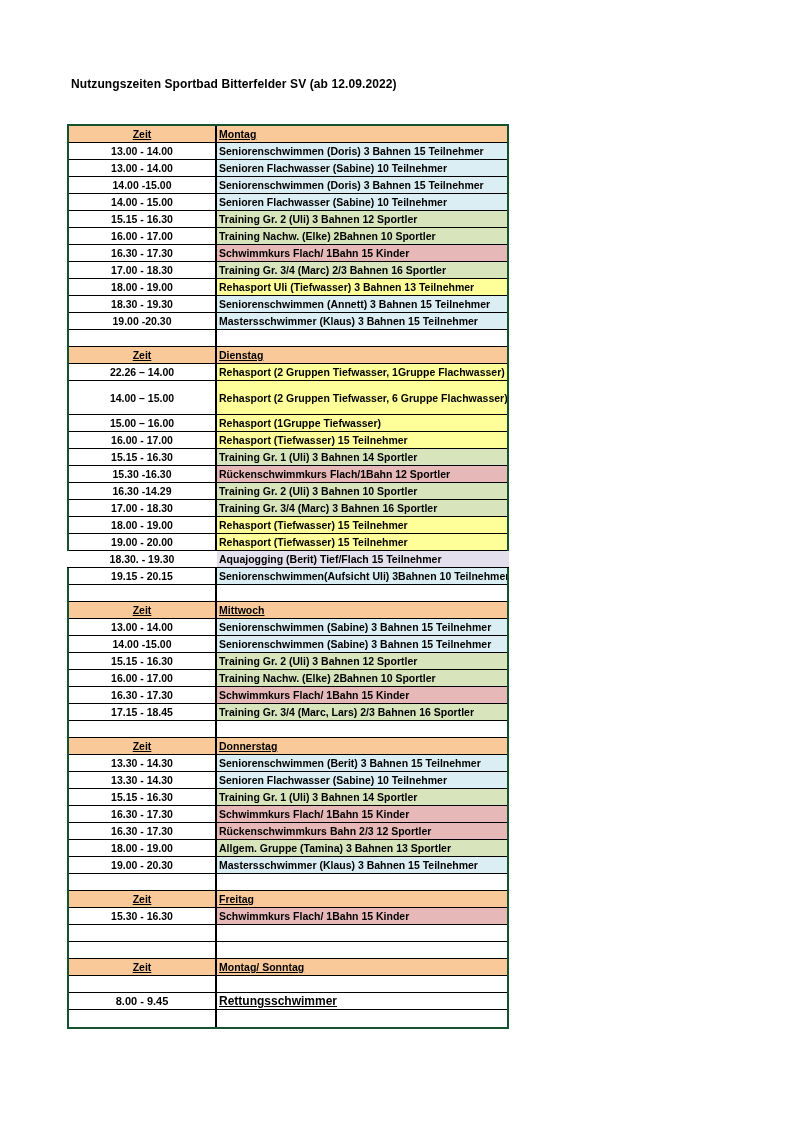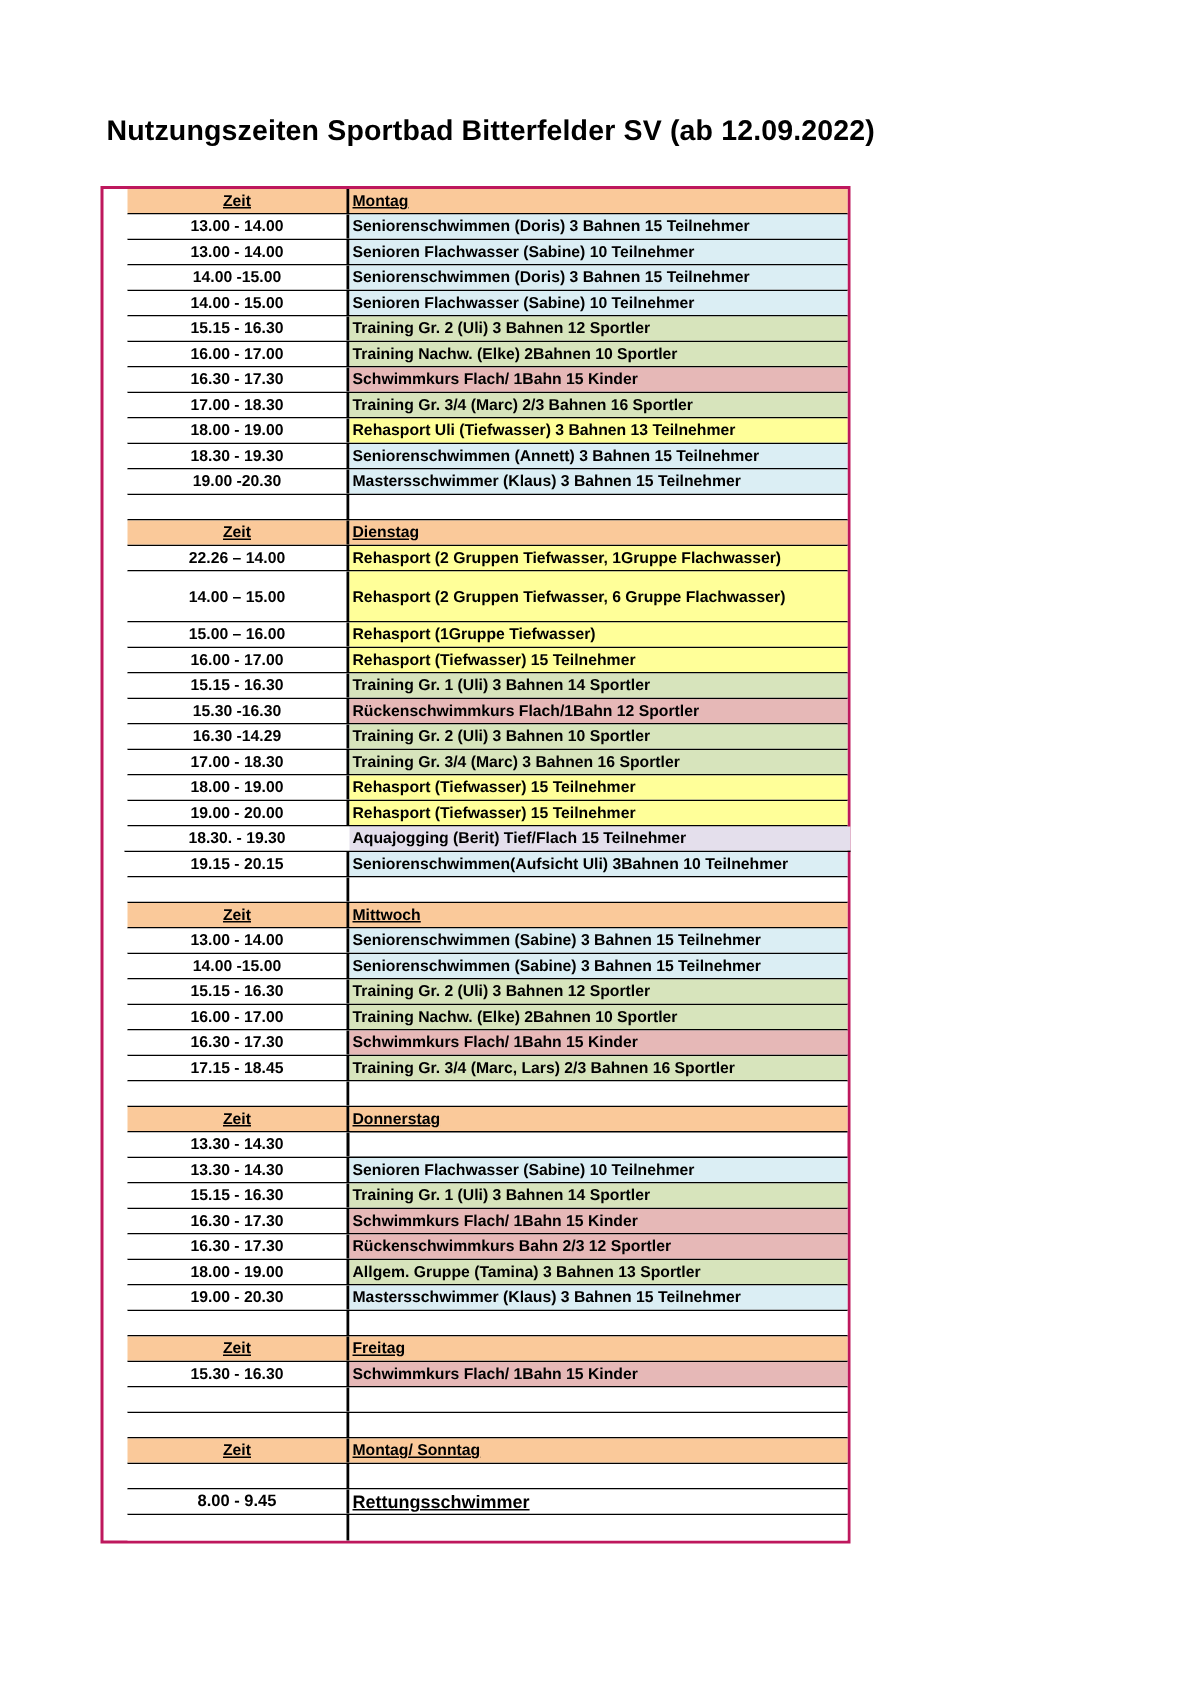--- a/index.html
+++ b/index.html
@@ -1,18 +1,18 @@
 <!DOCTYPE html>
 <html><head>
 <meta charset="utf-8">
 <style>
   html, body { margin: 0; padding: 0; background: #ffffff; }
   body { width: 794px; height: 1123px; position: relative; font-family: "Liberation Sans", "DejaVu Sans", sans-serif; color: #000; }
-  .title { position: absolute; left: 71px; top: 77px; font-size: 19px; font-weight: bold; letter-spacing: 0.1px; }
-  .sched { position: absolute; left: 67px; top: 124px; width: 500px; border: 2px solid #be185d; box-sizing: border-box; padding-left: 16px; }
+  .title { position: absolute; left: 71px; top: 77px; font-size: 12px; font-weight: bold; letter-spacing: 0.1px; }
+  .sched { position: absolute; left: 67px; top: 124px; width: 442px; border: 2px solid #14532d; box-sizing: border-box; }
   .row { display: flex; height: 17px; border-bottom: 1.5px solid #000; box-sizing: border-box; font-size: 10.5px; font-weight: bold; }
   .row:last-child { border-bottom: none; }
   .row.tall { height: 34px; }
   .row .t { width: 148px; flex: none; border-right: 2px solid #000; display: flex; align-items: center; justify-content: center; background: #fff; box-sizing: border-box; }
   .row .a { flex: 1; display: flex; align-items: center; padding-left: 2px; white-space: nowrap; overflow: hidden; }
   .row.header .t, .row.header .a { background: #fac99a; text-decoration: underline; }
   .row.header .a { text-decoration: underline; }
   .row.blank .a { background: #fff; }
   .c-blue { background: #dbeef4; }
   .c-green { background: #d7e4bc; }
@@ -171,20 +171,21 @@
     <div class="row blank">
       <div class="t"></div>
       <div class="a"></div>
     </div>
     <div class="row header">
       <div class="t">Zeit</div>
       <div class="a">Donnerstag</div>
     </div>
     <div class="row">
       <div class="t">13.30 - 14.30</div>
+      <div class="a c-blue">Seniorenschwimmen (Berit) 3 Bahnen 15 Teilnehmer</div>
     </div>
     <div class="row">
       <div class="t">13.30 - 14.30</div>
       <div class="a c-blue">Senioren Flachwasser (Sabine) 10 Teilnehmer</div>
     </div>
     <div class="row">
       <div class="t">15.15 - 16.30</div>
       <div class="a c-green">Training Gr. 1 (Uli) 3 Bahnen  14 Sportler</div>
     </div>
     <div class="row">

